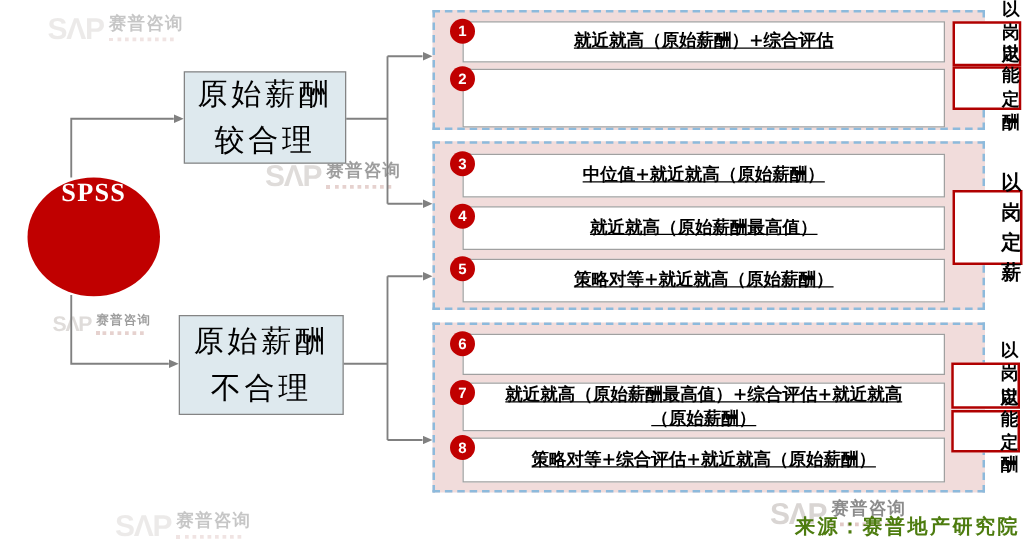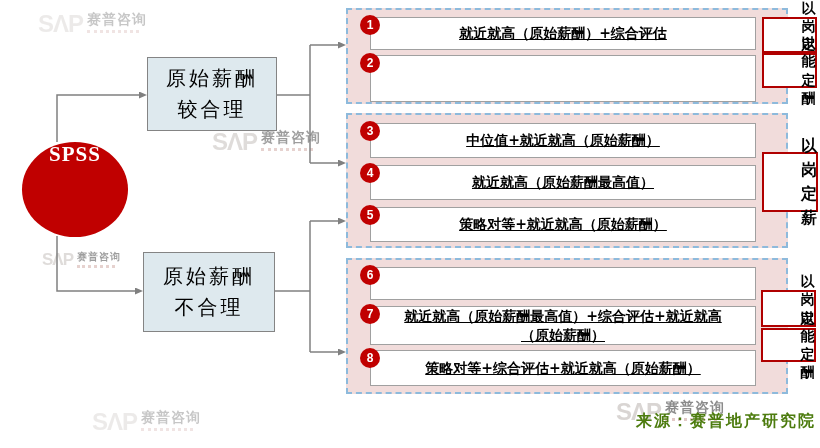--- a/index.html
+++ b/index.html
@@ -23,21 +23,21 @@
 
   
   .spss{position:absolute;left:22px;top:142px;width:106px;height:95px;border-radius:50%;
         background:#c00000;z-index:2;display:flex;align-items:flex-start;justify-content:center;}
   .spss span{color:#fff;font-family:"Liberation Serif",serif;font-weight:700;
              font-size:21px;letter-spacing:1px;}
 
   
   .cond{position:absolute;z-index:2;background:#dee9ee;border:1px solid #848484;
         display:flex;align-items:center;justify-content:center;text-align:center;
-        font-size:20px;letter-spacing:3px;line-height:1.55;color:#000;white-space:pre-line;}
+        font-size:24px;letter-spacing:3px;line-height:1.55;color:#000;white-space:pre-line;}
   .cond-a{left:147px;top:57px;width:128px;height:72px;}
   .cond-b{left:143px;top:252px;width:130px;height:78px;}
 
   
   .group{position:absolute;left:346px;width:442px;background:#f1dcdb;
          border:2px dashed #8dbadc;box-sizing:border-box;z-index:2;}
   .g1{top:8px;height:96px;}
   .g2{top:113px;height:135px;}
   .g3{top:258px;height:136px;}
 

